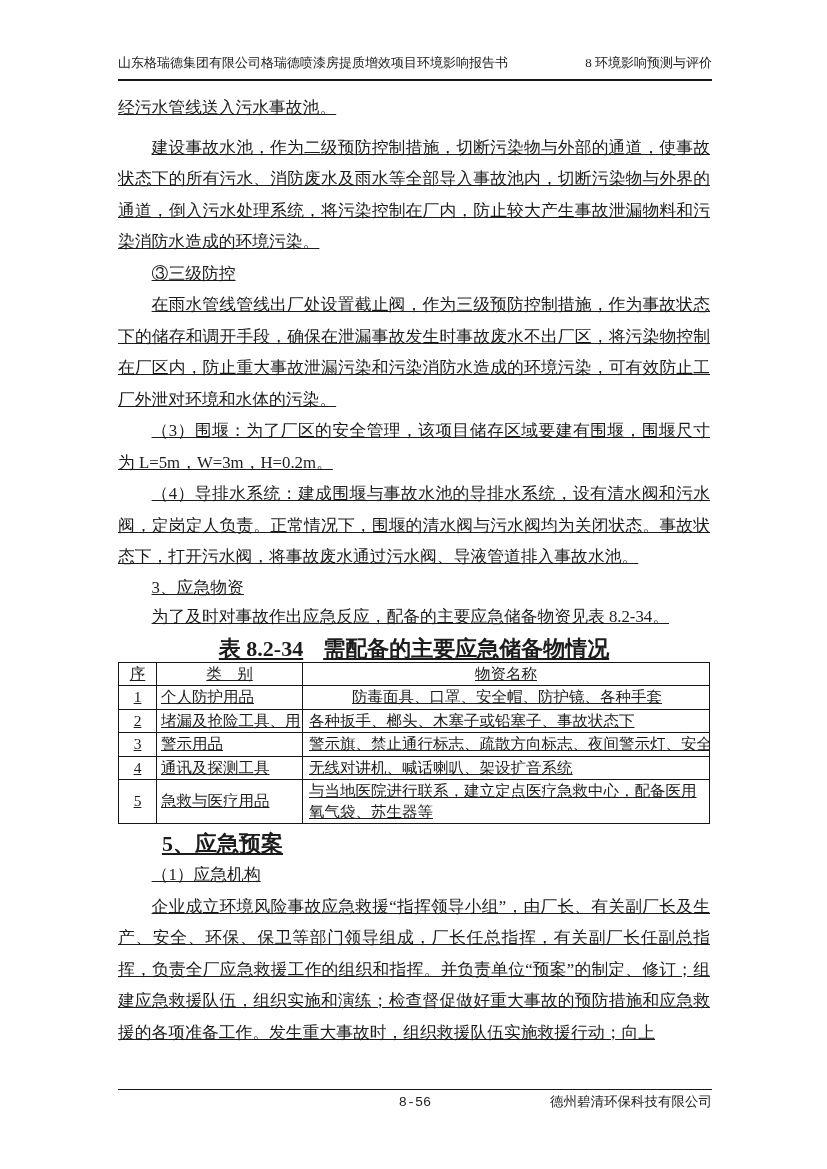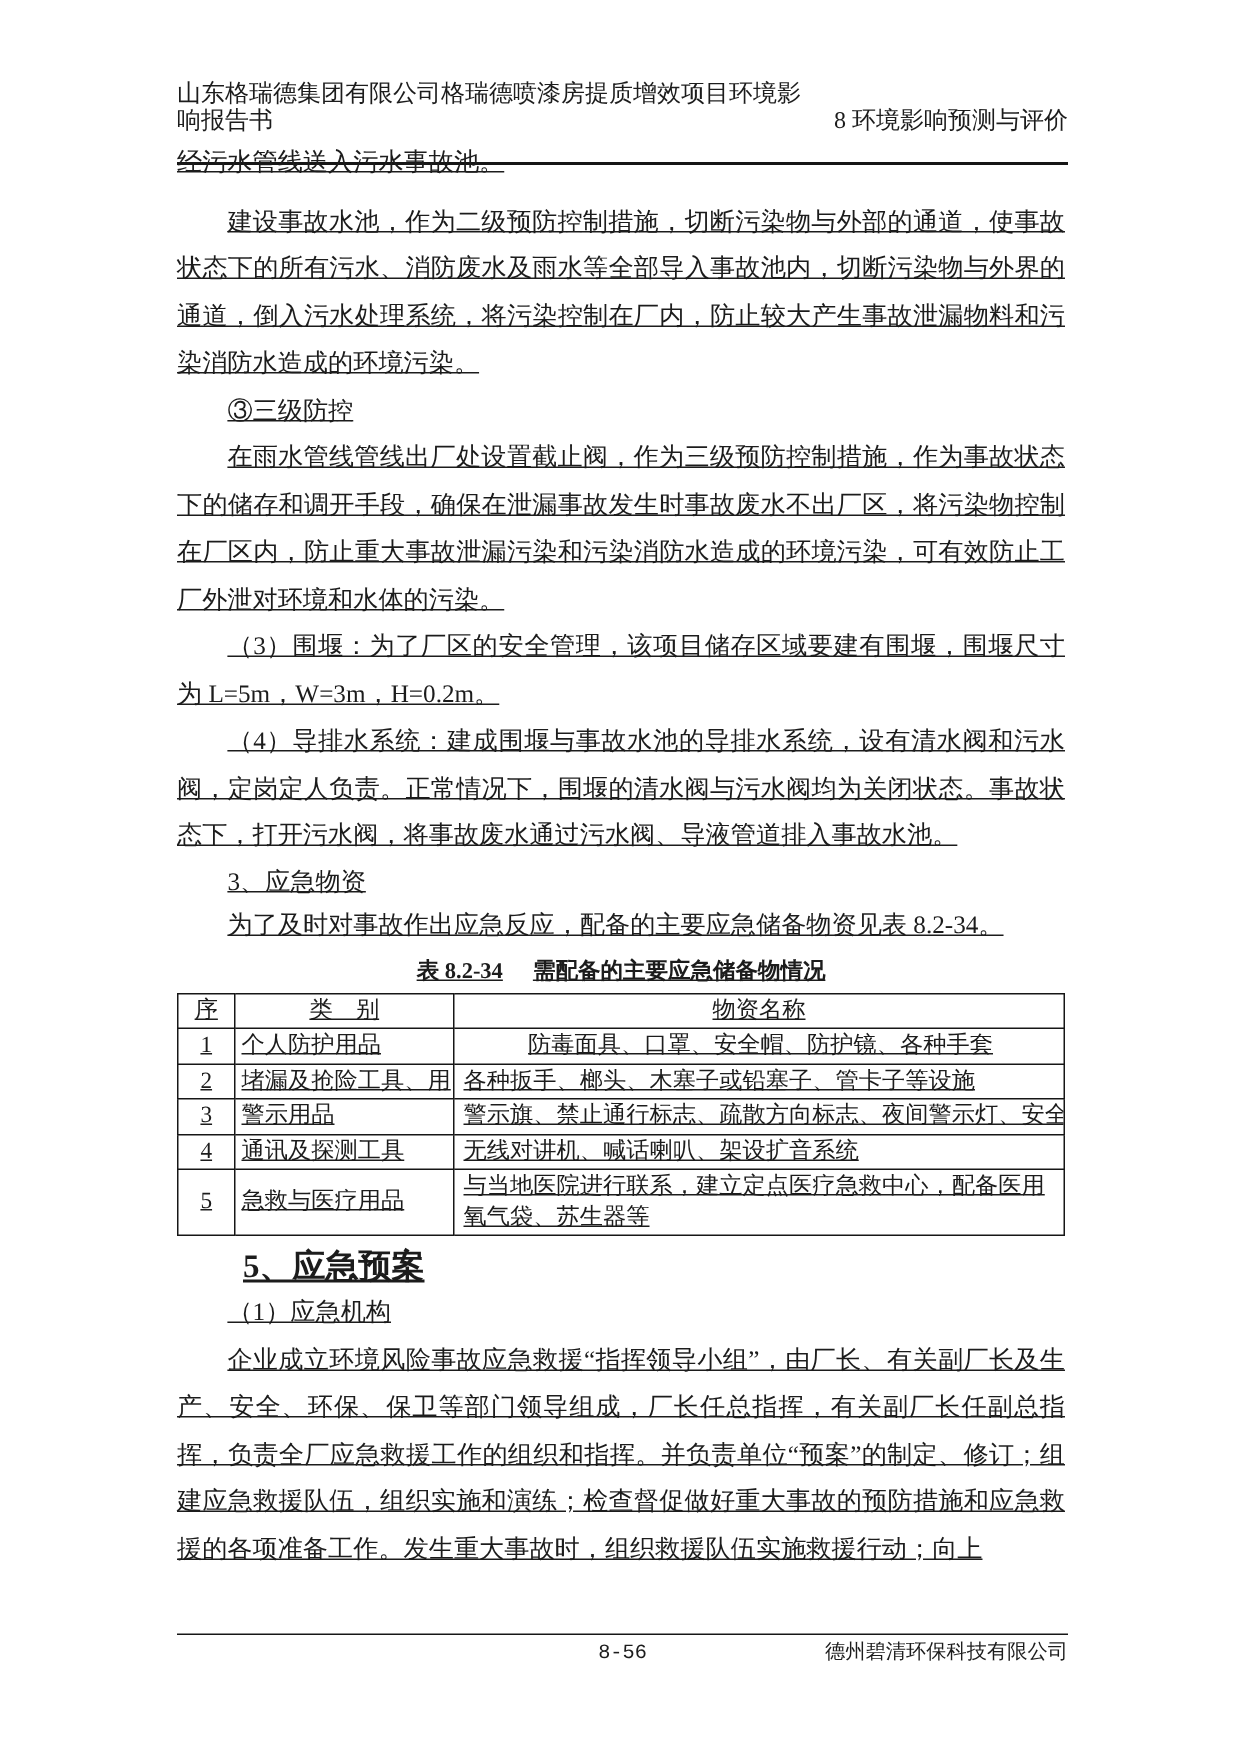--- a/index.html
+++ b/index.html
@@ -14,23 +14,23 @@
   }
   
   .header {
     position: absolute;
     top: 54px;
     left: 118px;
     right: 115px;
     display: flex;
     justify-content: space-between;
     align-items: flex-end;
-    font-size: 16px;
+    font-size: 13px;
     line-height: 18px;
-    padding-bottom: 18px;
+    padding-bottom: 7px;
     border-bottom: 2px solid #161616;
   }
   .header .hr-right { white-space: nowrap; padding-left: 20px; }
   
   .content {
     position: absolute;
     top: 92px;
     left: 118px;
     right: 117px;
     text-decoration: underline;
@@ -42,21 +42,21 @@
     text-align: justify;
   }
   p.indent { text-indent: 2em; }
   p.first-par { margin-bottom: 8px; }
   p.tight { line-height: 29px; }
   
   .table-caption {
     margin-top: 5px;
     text-align: center;
     font-weight: bold;
-    font-size: 15px;
+    font-size: 22px;
     line-height: 25px;
     white-space: nowrap;
   }
   .table-caption .cap-label { margin-right: 20px; }
   
   table.supplies {
     width: 100%;
     border-collapse: collapse;
     table-layout: fixed;
     margin-top: 1px;
@@ -147,21 +147,21 @@
           <th>物资名称</th>
         </tr>
         <tr class="r-center-items">
           <td class="seq">1</td>
           <td class="cat">个人防护用品</td>
           <td class="items">防毒面具、口罩、安全帽、防护镜、各种手套</td>
         </tr>
         <tr>
           <td class="seq">2</td>
           <td class="cat">堵漏及抢险工具、用</td>
-          <td class="items">各种扳手、榔头、木塞子或铅塞子、管卡子等设施</td>
+          <td class="items">各种扳手、榔头、木塞子或铅塞子、事故状态下</td>
         </tr>
         <tr class="r-center-cat">
           <td class="seq">3</td>
           <td class="cat">警示用品</td>
           <td class="items">警示旗、禁止通行标志、疏散方向标志、夜间警示灯、安全标志</td>
         </tr>
         <tr class="r-center-cat">
           <td class="seq">4</td>
           <td class="cat">通讯及探测工具</td>
           <td class="items">无线对讲机、喊话喇叭、架设扩音系统</td>

